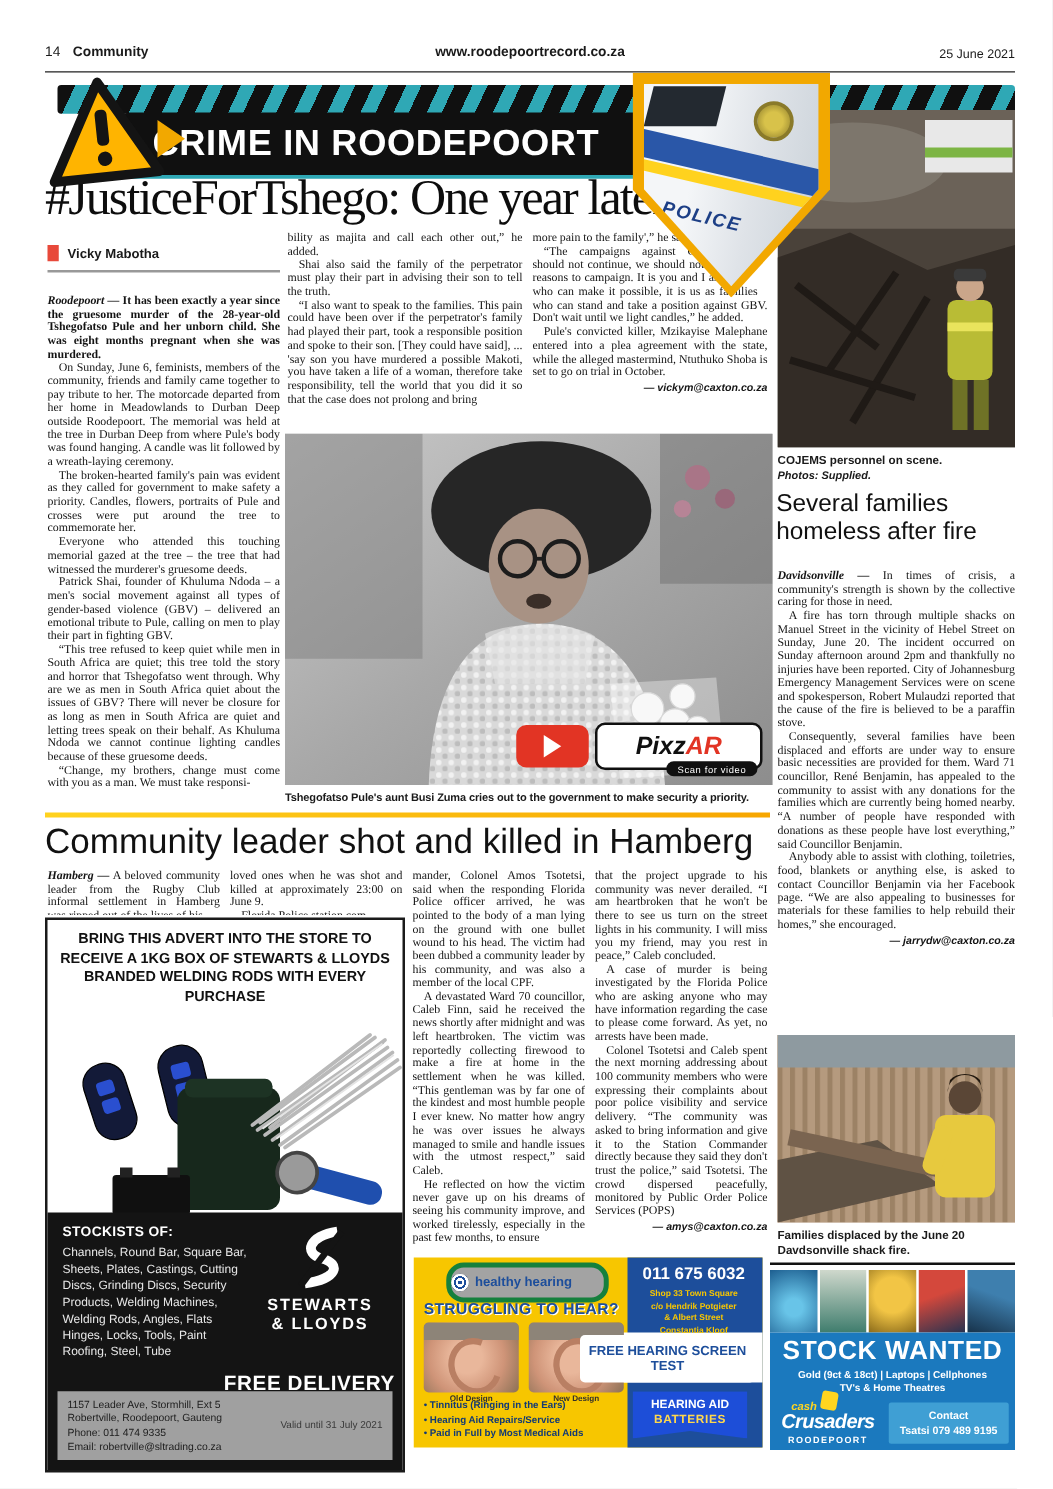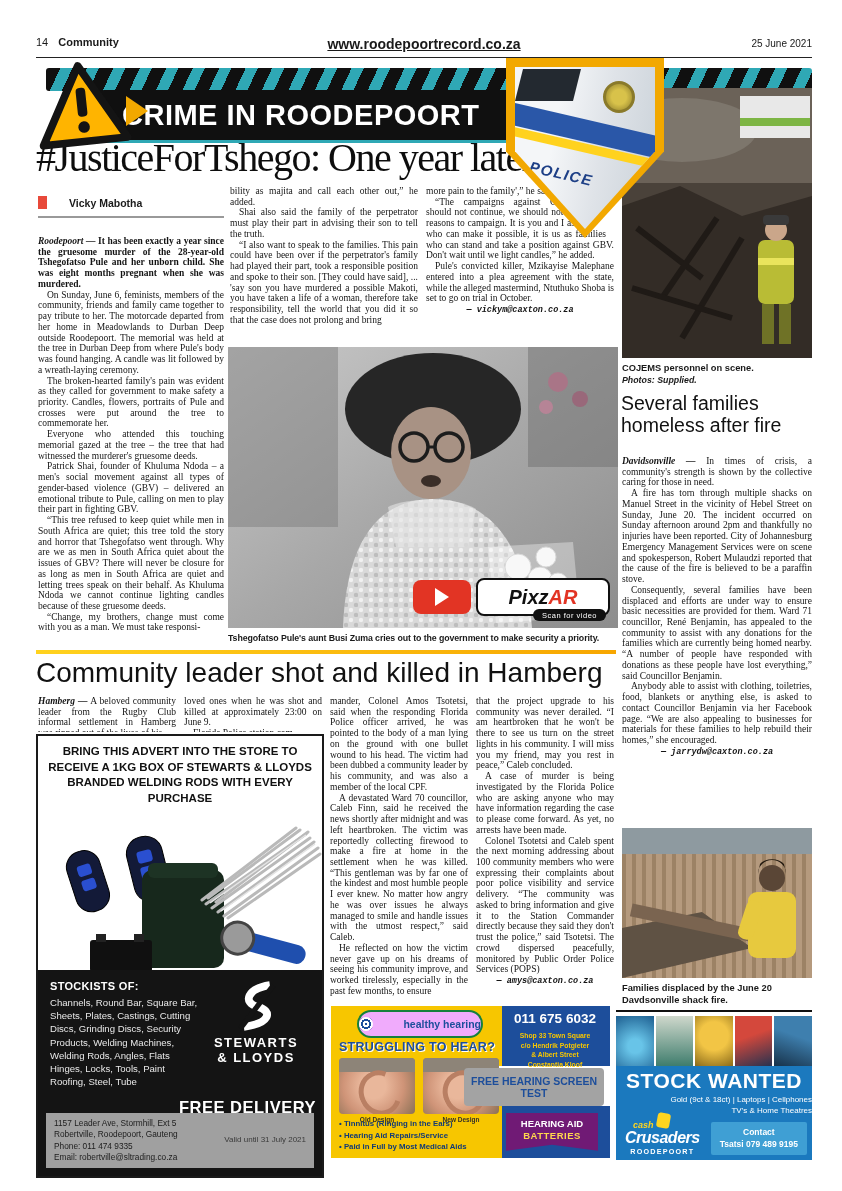--- a/index.html
+++ b/index.html
@@ -4,21 +4,21 @@
 <style>
   html,body{margin:0;padding:0;background:#e9e9e9;}
   #page{position:relative;width:842px;height:1191px;background:#fff;margin:0 auto;
         font-family:"Liberation Serif",serif;color:#1a1a1a;overflow:hidden;}
   
   .hdr{position:absolute;left:36px;top:36px;width:776px;height:18px;
        font-family:"Liberation Sans",sans-serif;font-size:11px;}
   .hdr-left{position:absolute;left:0;top:0;}
   .hdr-pageno{font-weight:400;margin-right:10px;}
   .hdr-sect{font-weight:700;}
-  .hdr-site{position:absolute;left:0;right:0;top:0;text-align:center;font-weight:700;font-size:14px;text-decoration:underline;}
+  .hdr-site{position:absolute;left:0;right:0;top:0;text-align:center;font-weight:700;font-size:11px;}
   .hdr-date{position:absolute;right:0;top:2px;font-size:10px;}
   .hdr-rule{position:absolute;left:36px;top:57px;width:776px;border-top:1.5px solid #222;}
   
   .hazard{position:absolute;left:46px;top:68px;width:766px;height:23px;border-radius:3px;
           background:repeating-linear-gradient(115deg,#101010 0 13px,#2fa8b5 13px 24px);}
   .crime-bar{position:absolute;left:94px;top:90px;width:474px;height:50px;background:#101010;
              border-radius:10px;box-shadow:0 3px 0 #2fa8b5;display:flex;align-items:center;padding-left:28px;box-sizing:border-box;z-index:2;}
   .crime-bar span{color:#fff;font-family:"Liberation Sans",sans-serif;font-weight:800;font-size:29px;letter-spacing:.5px;}
   .warn{position:absolute;left:34px;top:58px;width:96px;height:98px;z-index:3;transform:rotate(-6deg);}
   .warn-chev{position:absolute;left:126px;top:96px;width:0;height:0;z-index:3;
@@ -32,28 +32,28 @@
   .p-stripe.b{top:56px;height:22px;background:#2a57a8;}
   .p-stripe.y{top:80px;height:9px;background:#ffd21e;}
   .p-badge{position:absolute;right:20px;top:14px;width:26px;height:26px;border-radius:50%;
            border:3px solid #8a7a2a;background:radial-gradient(#d8c24a 40%,#8a7a2a);}
   .p-text{position:absolute;left:14px;top:98px;transform:rotate(13deg);font-family:"Liberation Sans",sans-serif;
           font-style:italic;font-weight:800;color:#1d3f86;font-size:15px;letter-spacing:1.5px;}
   
   .headline{position:absolute;left:36px;top:134px;width:560px;font-size:40px;letter-spacing:-1.5px;
             font-weight:400;color:#0d0d0d;z-index:2;white-space:nowrap;}
   .byline{position:absolute;left:38px;top:196px;width:186px;border-bottom:2px solid #999;padding-bottom:7px;
-          font-family:"Liberation Sans",sans-serif;font-weight:700;font-size:10.5px;display:flex;gap:22px;align-items:center;z-index:2;}
+          font-family:"Liberation Sans",sans-serif;font-weight:700;font-size:10.5px;display:flex;gap:7px;align-items:center;z-index:2;}
   .by-sq{width:9px;height:13px;background:#e8493a;flex:none;}
   .bodycol{position:absolute;font-size:9.5px;line-height:1.13;text-align:justify;color:#141414;z-index:1;}
   .bodycol p{margin:0;text-indent:9px;}
   .bodycol p.noind{text-indent:0;}
   .dateline{font-weight:700;font-style:italic;}
   .lead{font-weight:700;}
-  .email{font-family:Liberation Mono, monospace;font-style:italic;font-weight:700;font-size:8.5px;text-indent:0 !important;margin-top:2px !important;text-align:center;}
+  .email{font-family:Liberation Sans, sans-serif;font-style:italic;font-weight:700;font-size:8.5px;text-indent:0 !important;margin-top:2px !important;text-align:right;}
   .c1{left:38px;top:220px;width:186px;height:430px;overflow:hidden;margin-top:16px;}
   .c2{left:230px;top:186px;width:188px;height:160px;overflow:hidden;}
   .c3{left:426px;top:186px;width:188px;height:160px;overflow:hidden;}
   .v-spacer{float:right;width:56px;height:50px;shape-outside:polygon(0 0,100% 0,100% 100%);}
   .photo-main{position:absolute;left:228px;top:347px;width:390px;height:281px;background:#9b9b9b;z-index:4;}
   .pixzar{position:absolute;right:8px;bottom:12px;display:flex;gap:5px;align-items:center;z-index:5;}
   .pz-play{width:58px;height:34px;background:#e23424;border-radius:8px;display:flex;align-items:center;justify-content:center;}
   .pz-tri{width:0;height:0;border-left:14px solid #fff;border-top:9px solid transparent;border-bottom:9px solid transparent;}
   .pz-box{position:relative;width:130px;height:34px;background:#fff;border-radius:8px;border:2px solid #101010;
           display:flex;align-items:center;justify-content:center;font-family:"Liberation Sans",sans-serif;
@@ -96,52 +96,52 @@
   .sl-logo-name{font-weight:800;font-size:13px;letter-spacing:1.5px;line-height:1.15;}
   .sl-free{position:absolute;right:6px;top:128px;font-weight:800;font-size:16.5px;letter-spacing:.5px;}
   .sl-web{position:absolute;left:12px;top:152px;font-weight:700;font-size:10px;border-bottom:1px solid #fff;padding-bottom:2px;}
   .sl-gray{position:absolute;left:8px;right:8px;bottom:8px;background:#a0a0a0;color:#1c1c1c;font-size:8.3px;
            line-height:1.35;padding:5px 8px;display:flex;justify-content:space-between;align-items:center;}
   .sl-valid{font-size:8px;color:#3a3a3a;flex:none;}
   
   .ad-hh{position:absolute;left:331px;top:1006px;width:279px;height:152px;background:#f7c600;z-index:6;
          font-family:"Liberation Sans",sans-serif;box-sizing:border-box;}
   .hh-blue{position:absolute;right:0;top:0;width:108px;height:100%;background:#1d4e9b;}
-  .hh-logo{position:absolute;left:26px;top:4px;width:122px;height:24px;background:#f0abfc;border:2px solid #15803d;
-           border-radius:14px;display:flex;align-items:center;justify-content:space-between;gap:5px;
+  .hh-logo{position:absolute;left:26px;top:4px;width:122px;height:24px;background:#a3a3a3;border:4px solid #15803d;
+           border-radius:14px;display:flex;align-items:center;justify-content:flex-start;gap:5px;
            font-weight:700;color:#1d4e9b;font-size:10.5px;z-index:2;}
   .hh-swirl{width:14px;height:14px;border-radius:50%;flex:none;
             background:repeating-radial-gradient(circle,#1d4e9b 0 1.5px,#fff 1.5px 3.5px);}
   .hh-head{position:absolute;left:4px;top:34px;width:164px;text-align:center;font-weight:800;font-size:12.5px;
            color:#1d4e9b;text-shadow:1px 1px 0 #fff;letter-spacing:.3px;}
   .hh-ears{position:absolute;left:8px;top:52px;display:flex;gap:8px;}
   .ear{width:76px;height:56px;border-radius:4px;position:relative;overflow:hidden;
        background:radial-gradient(circle at 45% 50%,#e9b79b 25%,#cf9478 60%,#8a7055);}
   .ear::before{content:"";position:absolute;left:0;top:0;right:0;height:14px;background:#8d8478;}
   .ear::after{content:"";position:absolute;left:20px;top:12px;width:32px;height:36px;border:5px solid #b97f63;
               border-radius:50%;border-right-color:transparent;transform:rotate(-25deg);}
   .ear-label{text-align:center;font-size:6.5px;font-weight:700;color:#33302a;margin-top:2px;}
   .hh-bullets{position:absolute;left:8px;bottom:5px;font-size:7.8px;font-weight:700;color:#123a75;line-height:1.5;}
   .hh-phone{position:absolute;right:4px;top:5px;width:102px;text-align:center;color:#fff;font-weight:800;font-size:13.5px;}
   .hh-addr{position:absolute;right:4px;top:25px;width:102px;text-align:center;color:#f7c600;font-size:6.8px;font-weight:700;line-height:1.4;}
   .hh-band{position:absolute;right:0;top:60px;width:152px;height:40px;background:#fff;}
-  .hh-screen{position:absolute;right:6px;top:62px;width:136px;background:#a3a3a3;border-radius:4px;text-align:center;
+  .hh-screen{position:absolute;right:6px;top:62px;width:136px;background:#ffffff;border-radius:4px;text-align:center;
              font-weight:800;color:#1d4e9b;font-size:10.5px;padding:7px 2px;line-height:1.15;}
-  .hh-batt{position:absolute;right:12px;top:107px;width:88px;background:#701a75;color:#fff;text-align:center;
+  .hh-batt{position:absolute;right:12px;top:107px;width:88px;background:#1d4ed8;color:#fff;text-align:center;
            font-weight:800;font-size:9.5px;line-height:1.25;padding:5px 2px 9px;
            clip-path:polygon(0 0,100% 0,100% 100%,50% 84%,0 100%);}
   .hh-batt .b2{color:#ffd84d;letter-spacing:.5px;text-align:right;}
   
   .cc-rule{position:absolute;left:616px;top:1010px;width:196px;height:2px;background:#111;z-index:6;}
   .cc-strip{position:absolute;left:616px;top:1016px;width:196px;height:50px;display:flex;gap:2px;background:#fff;z-index:6;}
   .cc-tile{flex:1;}
   .cc-main{position:absolute;left:616px;top:1066px;width:196px;height:94px;background:#1b79be;z-index:6;color:#fff;
            font-family:"Liberation Sans",sans-serif;text-align:center;}
   .cc-title{font-weight:800;font-size:21px;letter-spacing:.5px;margin-top:3px;}
-  .cc-items{font-size:8px;font-weight:400;line-height:1.4;margin-top:1px;text-align:right;}
+  .cc-items{font-size:8px;font-weight:700;line-height:1.4;margin-top:1px;}
   .cc-bottom{position:absolute;left:5px;right:5px;bottom:5px;display:flex;align-items:flex-end;justify-content:space-between;}
   .cc-logo{text-align:left;line-height:1;font-style:italic;position:relative;padding-left:4px;}
   .cc-shield{position:absolute;left:36px;top:-8px;width:13px;height:15px;background:#ffd520;border-radius:3px;transform:rotate(10deg);}
   .cc-cash{color:#ffd520;font-weight:800;font-size:9px;margin-left:8px;display:block;}
   .cc-crus{font-weight:800;font-size:16px;letter-spacing:-.5px;display:block;}
   .cc-loc{font-style:normal;font-weight:800;font-size:7.2px;letter-spacing:1.2px;display:block;text-align:center;margin-top:2px;}
   .cc-contact{background:#3f9fd4;padding:4px 9px;font-size:8.5px;font-weight:700;line-height:1.5;border-radius:2px;text-align:center;}
 </style>
 </head>
 <body>

